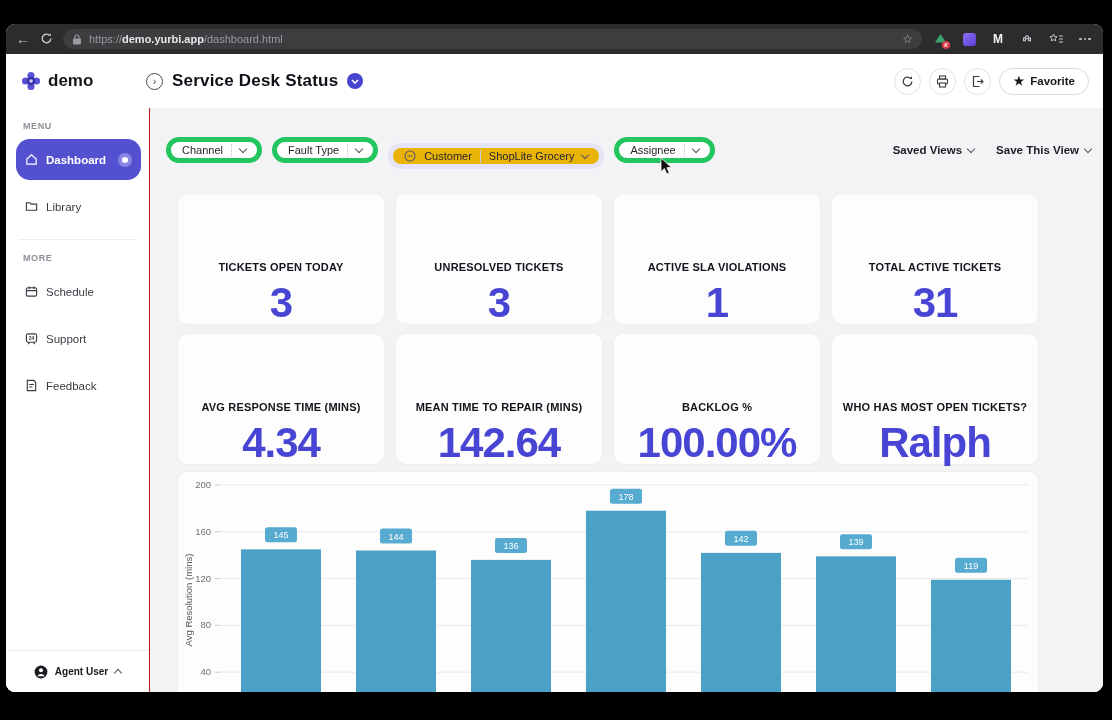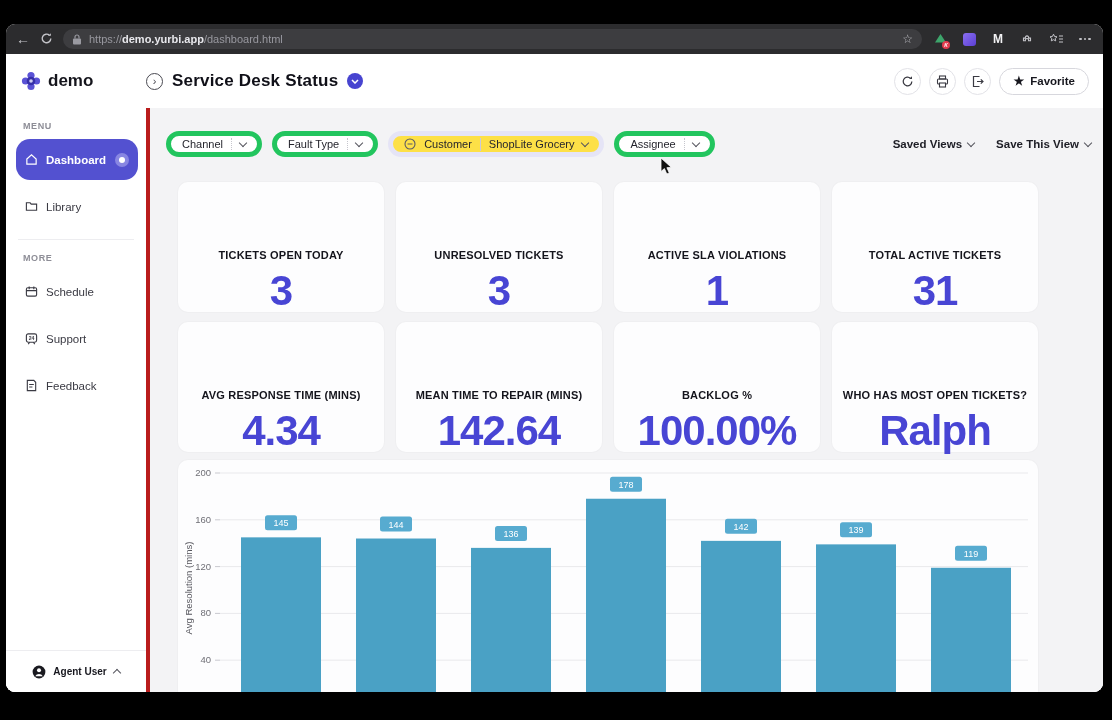--- a/index.html
+++ b/index.html
@@ -41,42 +41,42 @@
   .header-actions { margin-left:auto; display:flex; align-items:center; gap:8px; padding-right:14px; }
   .circ-btn { width:27px; height:27px; border-radius:50%; border:1px solid #e2e2e7; background:#fff;
     display:flex; align-items:center; justify-content:center; color:#3b3b43; }
   .fav-btn { height:27px; border:1px solid #d7d7dd; border-radius:14px; background:#fff;
     display:flex; align-items:center; gap:6px; padding:0 13px; font-size:11.5px; font-weight:600; color:#17171e; }
   .fav-star { font-size:12px; color:#17171e; }
 
   .app-body { flex:1; display:flex; min-height:0; }
 
   
-  .sidebar { width:144px; flex:none; border-right:4px solid #b91c1c; display:flex;
+  .sidebar { width:144px; flex:none; border-right:1px solid #b91c1c; display:flex;
     flex-direction:column; padding-top:9px; background:#fff; }
   .side-label { font-size:9px; font-weight:700; letter-spacing:.6px; color:#8d8d96; padding:4px 17px 5px; }
   .side-item { display:flex; align-items:center; gap:8px; height:41px; margin:3px 8px 3px 10px;
     padding:0 9px; border-radius:14px; font-size:11.5px; color:#3a3a43; background:none; border:none; }
   .side-item svg { flex:none; }
   .side-item.active { background:#5351d0; color:#fff; font-weight:700; }
   .active-badge { margin-left:auto; width:14px; height:14px; border-radius:50%; background:#8886e2;
     display:flex; align-items:center; justify-content:center; }
   .active-badge i { width:6px; height:6px; border-radius:50%; background:#fff; }
   .side-divider { height:1px; background:#ededf0; margin:9px 12px; }
   .side-user { margin-top:auto; border-top:1px solid #ededf0; height:42px; display:flex;
     align-items:center; justify-content:center; gap:7px; font-size:10px; font-weight:600;
     color:#17171e; background:#fff; border-left:none; border-right:none; border-bottom:none; }
 
   
   .content { flex:1; background:#f3f3f5; display:flex; flex-direction:column; min-width:0; overflow:hidden; }
   .filter-row { display:flex; align-items:center; padding:23px 8px 0 16px; gap:10px; flex:none; }
   .chip { height:26px; border:5px solid #22c55e; background:#fff; border-radius:13px;
     display:flex; align-items:center; padding:0 11px; gap:8px; font-size:11px; color:#25252d; }
   .chip .csep { width:0; height:12px; border-left:1px dotted #c6c6cd; }
-  .chip.selected { background:#fde047; border-color:#e5e4f6; }
+  .chip.selected { background:#eab308; border-color:#e5e4f6;margin-top:12px; }
   .chip .vsep { width:1px; height:13px; background:#c9c8dd; }
   .text-dd { margin-left:0; display:flex; align-items:center; gap:6px; font-size:11.5px;
     font-weight:600; color:#1d1d25; background:none; border:none; }
   .right-dds { margin-left:auto; display:flex; align-items:center; gap:22px; padding-right:4px; }
   .chev { width:6px; height:6px; border-right:1.4px solid #55555e; border-bottom:1.4px solid #55555e;
     transform:rotate(45deg); margin-top:-3px; }
   .chev.up { transform:rotate(-135deg); margin-top:3px; }
 
   .cards-zone { margin:25px 65px 0 28px; flex:none; }
   .kpi-grid { display:grid; grid-template-columns:repeat(4,1fr); gap:10px 12px; }

